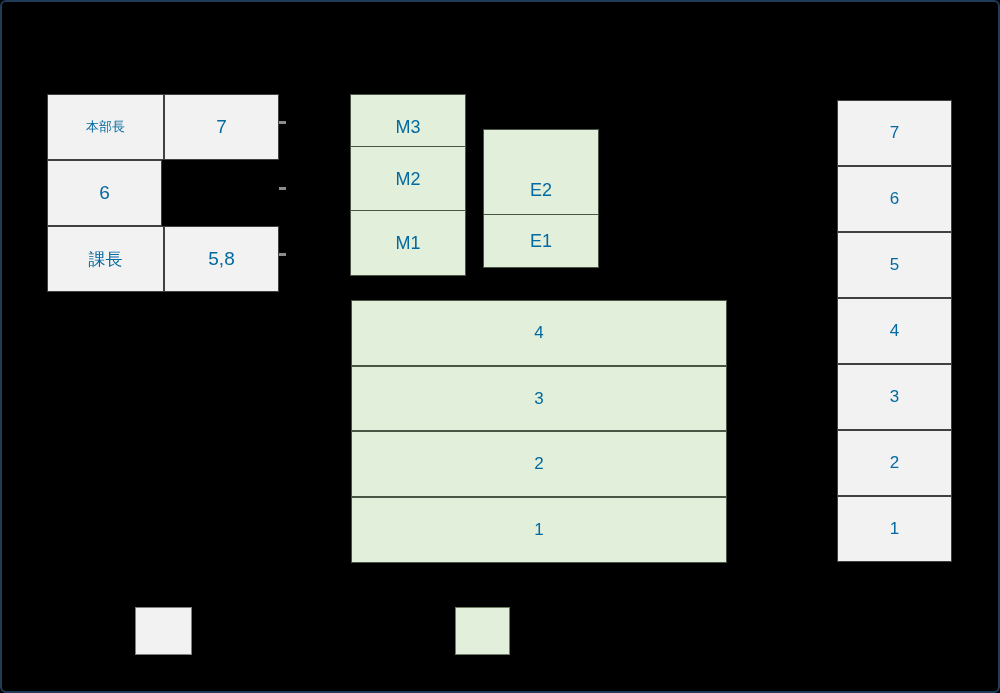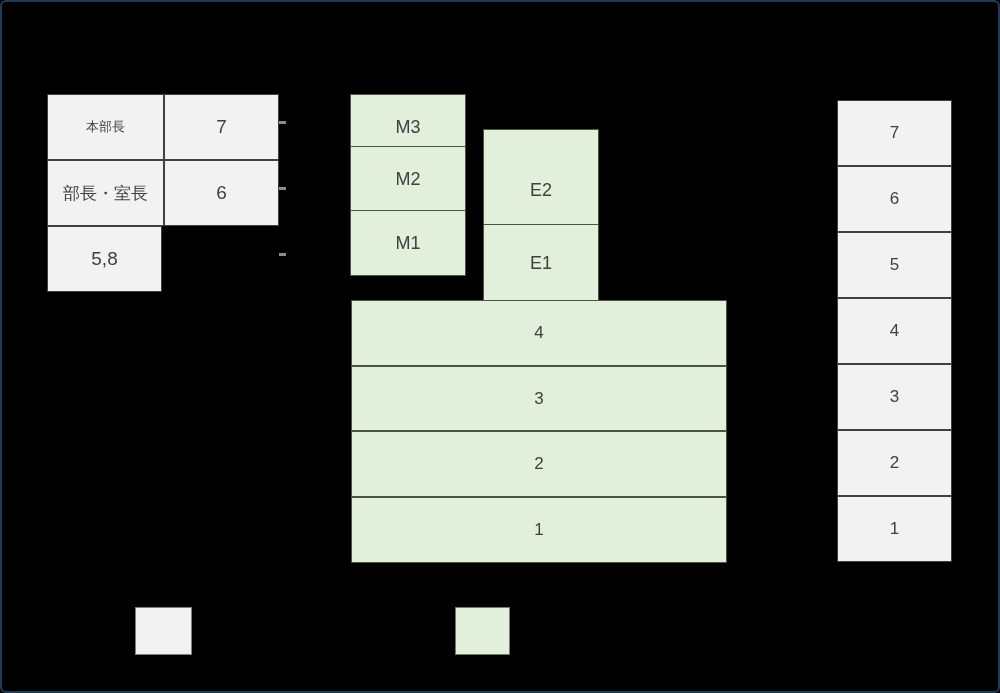--- a/index.html
+++ b/index.html
@@ -10,21 +10,21 @@
   #canvas {
     position: relative;
     width: 1000px;
     height: 693px;
     background: #000000;
     border: 2px solid #1f3b58;
     border-radius: 6px;
     box-sizing: border-box;
     overflow: hidden;
     font-family: "Liberation Sans", "DejaVu Sans", sans-serif;
-    color: #404040;
+    color: #0369a1;
   }
   .box {
     position: absolute;
     box-sizing: border-box;
     display: flex;
     align-items: center;
     justify-content: center;
     text-align: center;
   }
   .gray {
@@ -78,41 +78,41 @@
 <body>
 
 <div id="canvas">
 
   <div>
     <div class="table-row row-0" style="top:92px">
       <div class="cell label">本部長</div>
       <div class="cell grade">7</div>
     </div>
     <div class="table-row row-1" style="top:158px">
-      <div class="cell label">部長・室長</div>
       <div class="cell grade">6</div>
     </div>
     <div class="table-row row-2" style="top:224px">
+      <div class="cell label">課長</div>
       <div class="cell grade">5,8</div>
     </div>
   </div>
 
   <div class="tick" style="top:119px"></div>
   <div class="tick" style="top:185px"></div>
   <div class="tick" style="top:251px"></div>
 
   <div>
     <div class="box green m-box" style="top:92px">M3</div>
     <div class="box green m-box" style="top:144px">M2</div>
     <div class="box green m-box" style="top:208px">M1</div>
   </div>
 
   <div>
     <div class="box green e-box" style="top:127px; height:122px">E2</div>
-    <div class="box green e-box" style="top:222px; height:79px">E1</div>
+    <div class="box green e-box" style="top:212px; height:54px">E1</div>
   </div>
 
   <div>
     <div class="box green band" style="top:298px; height:66px">4</div>
     <div class="box green band" style="top:364px; height:65px">3</div>
     <div class="box green band" style="top:429px; height:66px">2</div>
     <div class="box green band" style="top:495px; height:66px">1</div>
   </div>
 
   <div>

